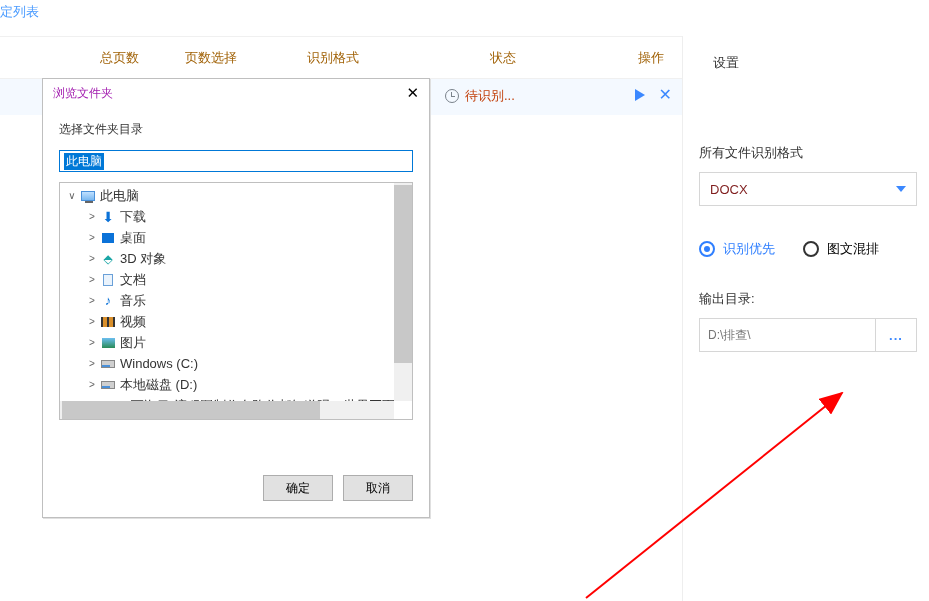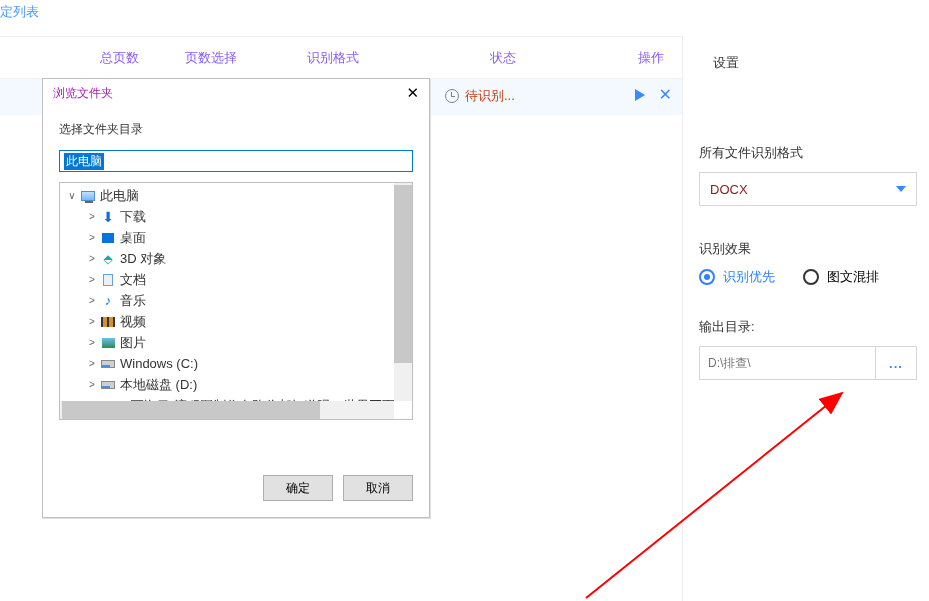--- a/index.html
+++ b/index.html
@@ -1,20 +1,20 @@
 <!DOCTYPE html>
 <html><head>
   <meta charset="utf-8">
   <style>
     *{box-sizing:border-box;margin:0;padding:0;font-family:"Microsoft YaHei",Arial,sans-serif;font-size:13px}
     body{width:929px;height:601px;background:#fff;position:relative;overflow:hidden}
     .top-link{position:absolute;left:0;top:3px;color:#4a9bff;font-size:13px}
     .main-area{position:absolute;left:0;top:36px;right:247px;bottom:0;border-top:1px solid #f0f0f0}
     
-    .th{color:#8b5cf6}
+    .th{color:#a16207}
     .th1{position:absolute;left:100px;top:12px}
     .th2{position:absolute;left:185px;top:12px}
     .th3{position:absolute;left:307px;top:12px}
     .th5{position:absolute;left:490px;top:12px}
     .th6{position:absolute;left:638px;top:12px}
     .hdr{position:relative;height:42px;border-bottom:1px solid #f0f0f0}
     .row1{height:36px;background:#f4f9ff;position:relative}
     .status-cell{position:absolute;left:445px;top:8px;color:#c2410c;display:flex;align-items:center;gap:6px}
     .clock-icon{width:14px;height:14px;border:1.4px solid #7a828b;border-radius:50%;position:relative}
     .clock-icon::before{content:"";position:absolute;left:5px;top:2px;width:1.4px;height:5px;background:#7a828b}
@@ -100,21 +100,20 @@
 <div class="side">
   <div class="side-title">设置</div>
   <div class="side-sec" style="padding-top:72px">
     <div class="label">所有文件识别格式</div>
     <div class="select">
       <span>DOCX</span>
       <span class="caret"></span>
     </div>
   </div>
   <div class="side-sec" style="padding-top:32px">
-    <div class="label">识别效果</div>
     <div class="radio-row">
       <div class="radio">
         <span class="r-circle r-sel"></span>
         <span class="r-lab-sel">识别优先</span>
       </div>
       <div class="radio">
         <span class="r-circle"></span>
         <span>图文混排</span>
       </div>
     </div>

